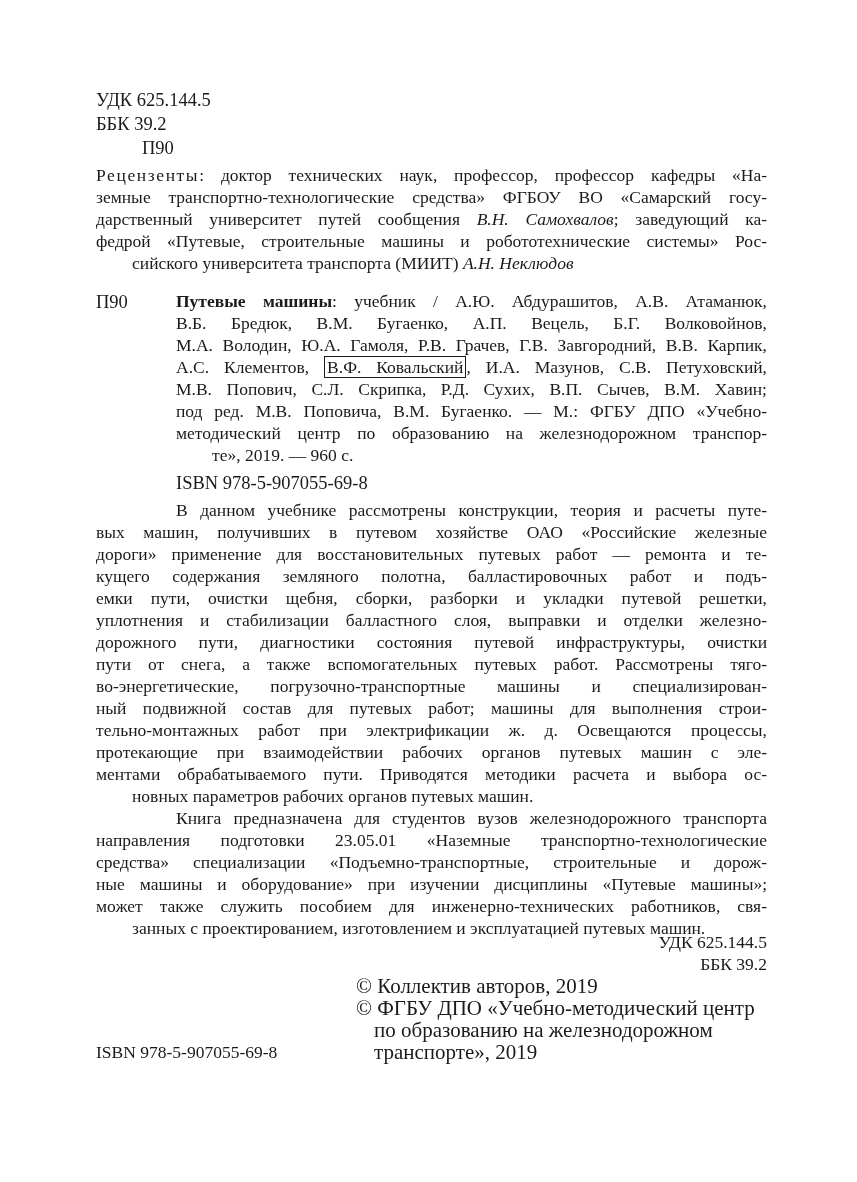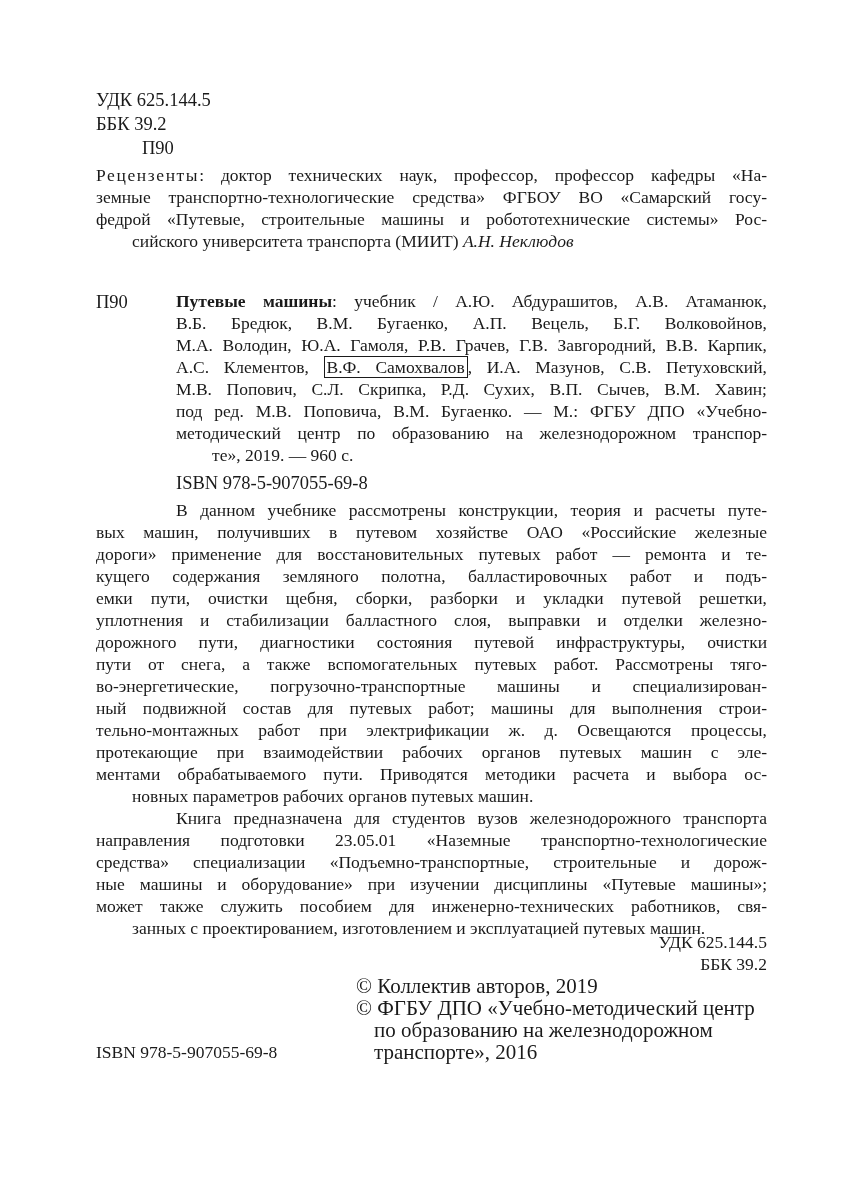--- a/index.html
+++ b/index.html
@@ -32,30 +32,31 @@
 
   <div class="codes">
     <div>УДК 625.144.5</div>
     <div>ББК 39.2</div>
     <div class="indent">П90</div>
   </div>
 
   <div class="block" style="top:164px;">
     <div class="row"><span class="sp">Рецензенты</span><span>: доктор технических наук, профессор, профессор кафедры «На-</span></div>
     <div class="row"><span>земные транспортно-технологические средства» ФГБОУ ВО «Самарский госу-</span></div>
+    <div class="row"><span>дарственный университет путей сообщения </span><i>В.Н. Самохвалов</i><span>; заведующий ка-</span></div>
     <div class="row"><span>федрой «Путевые, строительные машины и робототехнические системы» Рос-</span></div>
     <div class="row last"><span>сийского университета транспорта (МИИТ) </span><i>А.Н. Неклюдов</i></div>
   </div>
 
   <div class="p90">П90</div>
   <div class="bib" style="top:290px;">
     <div class="row"><b>Путевые машины</b><span>: учебник / А.Ю. Абдурашитов, А.В. Атаманюк,</span></div>
     <div class="row"><span>В.Б. Бредюк, В.М. Бугаенко, А.П. Вецель, Б.Г. Волковойнов,</span></div>
     <div class="row"><span>М.А. Володин, Ю.А. Гамоля, Р.В. Грачев, Г.В. Завгородний, В.В. Карпик,</span></div>
-    <div class="row"><span>А.С. Клементов, </span><span class="boxed">В.Ф. Самохвалов</span><span>, И.А. Мазунов, С.В. Петуховский,</span></div>
+    <div class="row"><span>А.С. Клементов, </span><span class="boxed">В.Ф. Ковальский</span><span>, И.А. Мазунов, С.В. Петуховский,</span></div>
     <div class="row"><span>М.В. Попович, С.Л. Скрипка, Р.Д. Сухих, В.П. Сычев, В.М. Хавин;</span></div>
     <div class="row"><span>под ред. М.В. Поповича, В.М. Бугаенко. — М.: ФГБУ ДПО «Учебно-</span></div>
     <div class="row"><span>методический центр по образованию на железнодорожном транспор-</span></div>
     <div class="row last"><span>те», 2019. — 960 с.</span></div>
   </div>
   <div class="line" style="left:176px; top:472px; font-size:18.5px;">ISBN 978-5-907055-69-8</div>
 
   <div class="abs" style="top:499px;">
     <div class="row" style="padding-left:80px;">В данном учебнике рассмотрены конструкции, теория и расчеты путе-</div>
     <div class="row">вых машин, получивших в путевом хозяйстве ОАО «Российские железные</div>
@@ -79,17 +80,17 @@
     <div class="row last">занных с проектированием, изготовлением и эксплуатацией путевых машин.</div>
   </div>
 
   <div class="right" style="top:931px;">УДК 625.144.5</div>
   <div class="right" style="top:953px;">ББК 39.2</div>
 
   <div class="copy" style="top:975px;">
     <div>© Коллектив авторов, 2019</div>
     <div>© ФГБУ ДПО «Учебно-методический центр</div>
     <div class="c2">по образованию на железнодорожном</div>
-    <div class="c2">транспорте», 2016</div>
+    <div class="c2">транспорте», 2019</div>
   </div>
 
   <div class="isbn-bottom">ISBN 978-5-907055-69-8</div>
 </div>
 
 </body></html>

